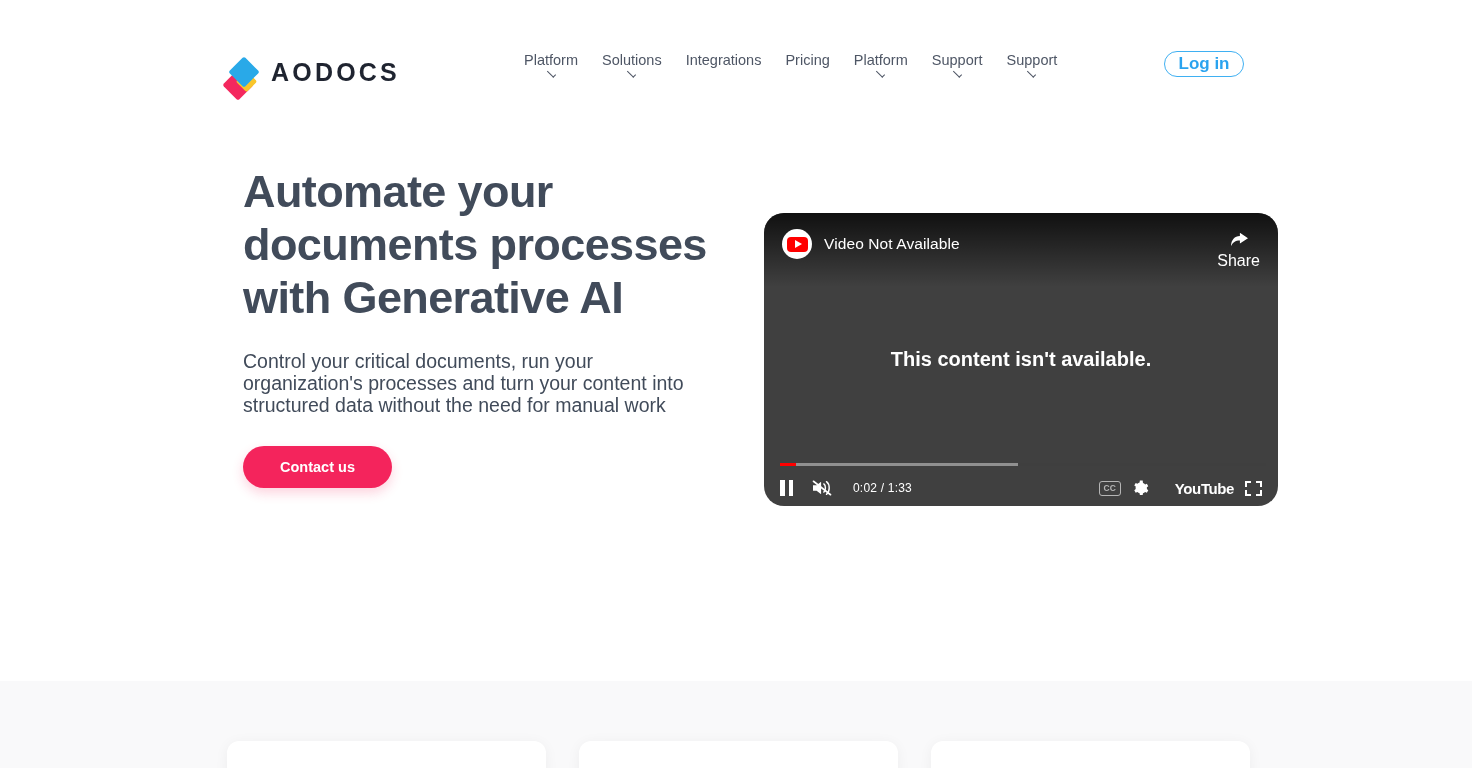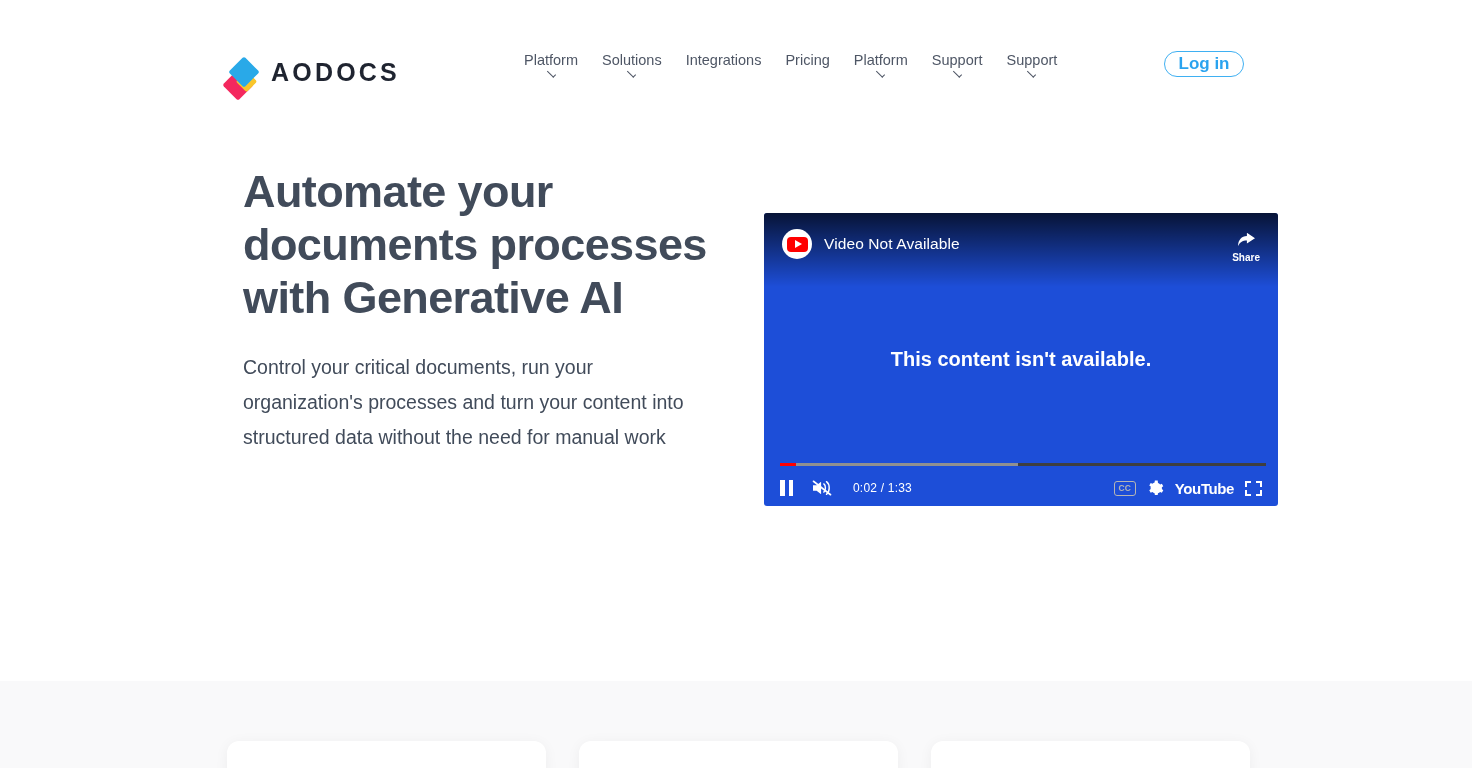--- a/index.html
+++ b/index.html
@@ -146,21 +146,21 @@
     font-size: 45px;
     line-height: 53px;
     font-weight: 700;
     color: #414b5a;
     letter-spacing: -0.6px;
   }
 
   .hero-sub {
     margin-top: 26px;
     font-size: 19.5px;
-    line-height: 35px;
+    line-height: 22px;
     color: #414b5a;
     font-weight: 400;
     width: 445px;
   }
 
   .hero-actions {
     margin-top: 30px;
     display: flex;
     align-items: center;
     gap: 26px;
@@ -195,22 +195,22 @@
     cursor: pointer;
   }
 
   
   .video-player {
     position: absolute;
     left: 748px;
     top: 101px;
     width: 514px;
     height: 293px;
-    background: #1d4ed8;
-    border-radius: 3px;
+    background: #404040;
+    border-radius: 20px;
     overflow: hidden;
   }
 
   .vp-top {
     position: absolute;
     top: 0; left: 0;
     width: 100%;
     height: 74px;
     padding: 16px 18px 0 18px;
     display: flex;
@@ -257,22 +257,22 @@
   .vp-share {
     display: flex;
     flex-direction: column;
     align-items: center;
     gap: 3px;
     cursor: pointer;
     margin-top: 2px;
   }
   .vp-share-label {
     color: #ffffff;
-    font-size: 10px;
-    font-weight: 700;
+    font-size: 16px;
+    font-weight: 400;
     text-align: right;
   }
 
   .vp-message {
     position: absolute;
     top: 0; left: 0;
     width: 100%; height: 100%;
     display: flex;
     align-items: center;
     justify-content: center;
@@ -359,20 +359,21 @@
     justify-content: center;
     letter-spacing: 0.3px;
   }
 
   .yt-word {
     color: #ffffff;
     font-size: 15px;
     font-weight: 700;
     letter-spacing: -0.4px;
     font-family: "Liberation Sans", sans-serif;
+    margin-left: 15px;
   }
 
   .fs-ico { position: relative; width: 17px; height: 15px; }
   .fs-ico span {
     position: absolute;
     width: 6px; height: 6px;
     border: 2px solid #ffffff;
   }
   .fs-ico .tl { left: 0; top: 0; border-right: none; border-bottom: none; }
   .fs-ico .tr { right: 0; top: 0; border-left: none; border-bottom: none; }
@@ -449,20 +450,21 @@
 
     <button class="login-btn">Log in</button>
   </header>
 
   <section class="hero">
 
     <div class="hero-copy">
       <h1 class="hero-title">Automate your documents processes with Generative AI</h1>
       <p class="hero-sub">Control your critical documents, run your organization's processes and turn your content into structured data without the need for manual work</p>
       <div class="hero-actions">
+        <button class="btn-primary">Contact us</button>
       </div>
     </div>
 
     <div class="video-player">
 
       <div class="vp-top">
         <div class="vp-title-wrap">
           <span class="yt-badge">
             <span class="yt-rect">
               <span class="yt-tri"></span>

